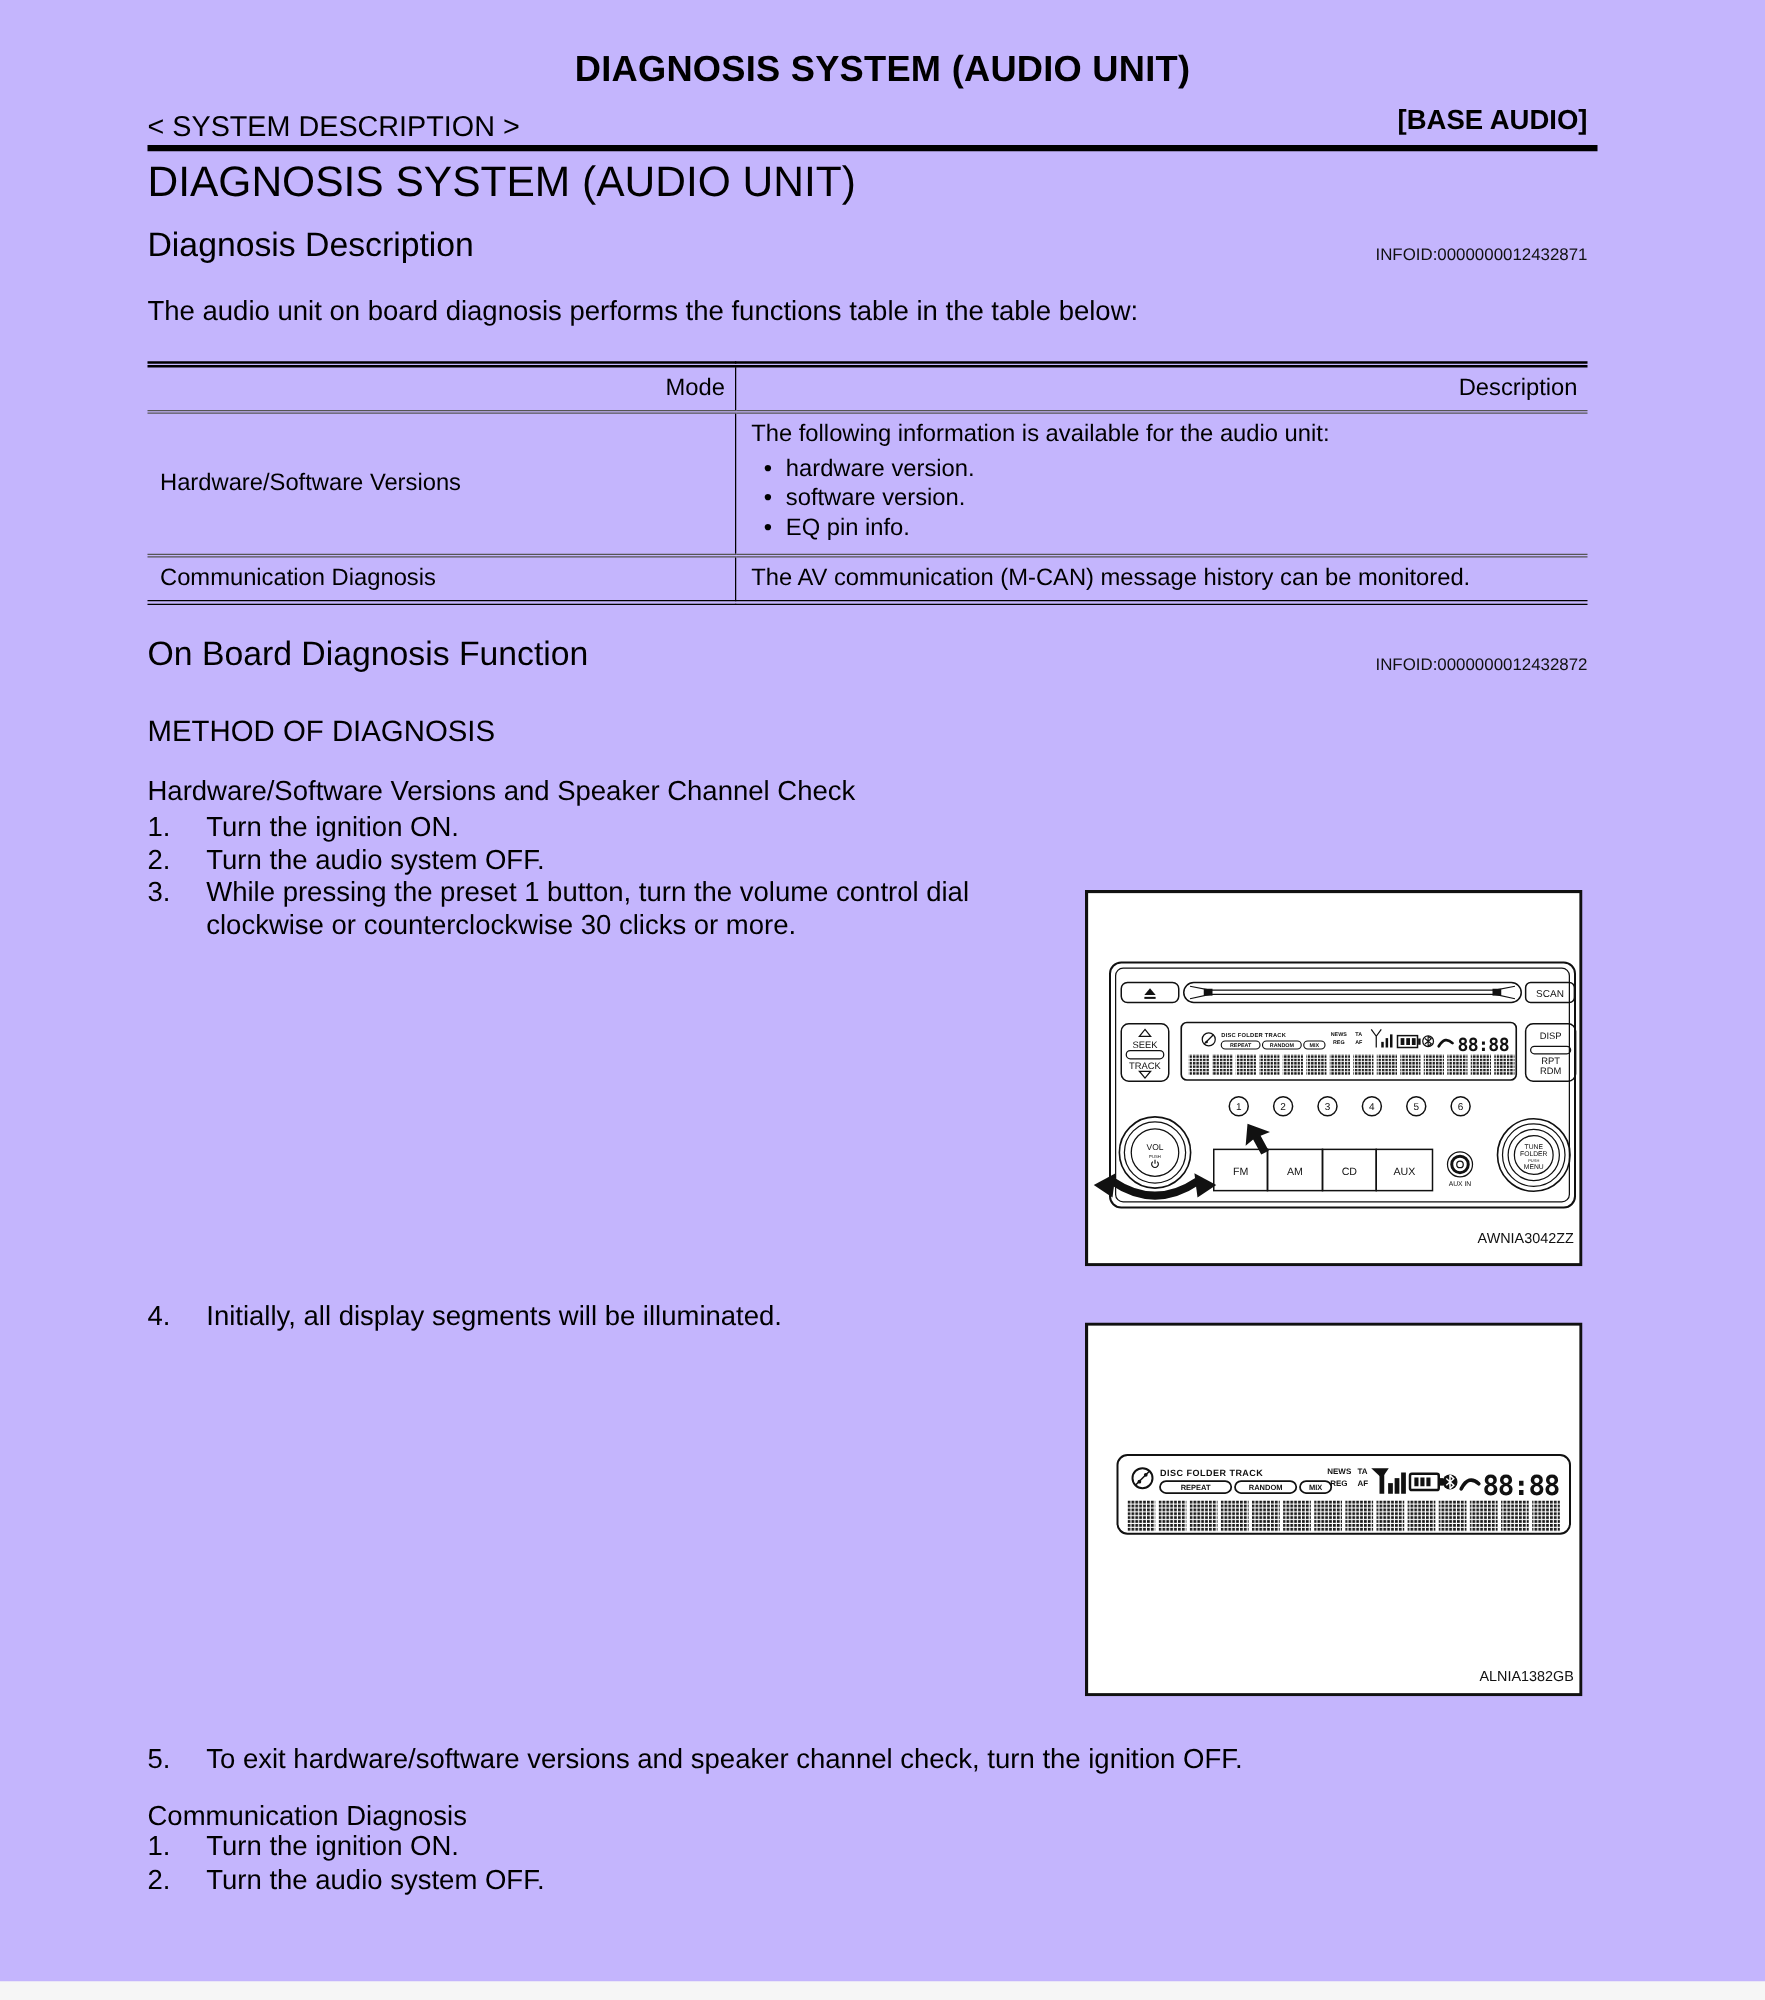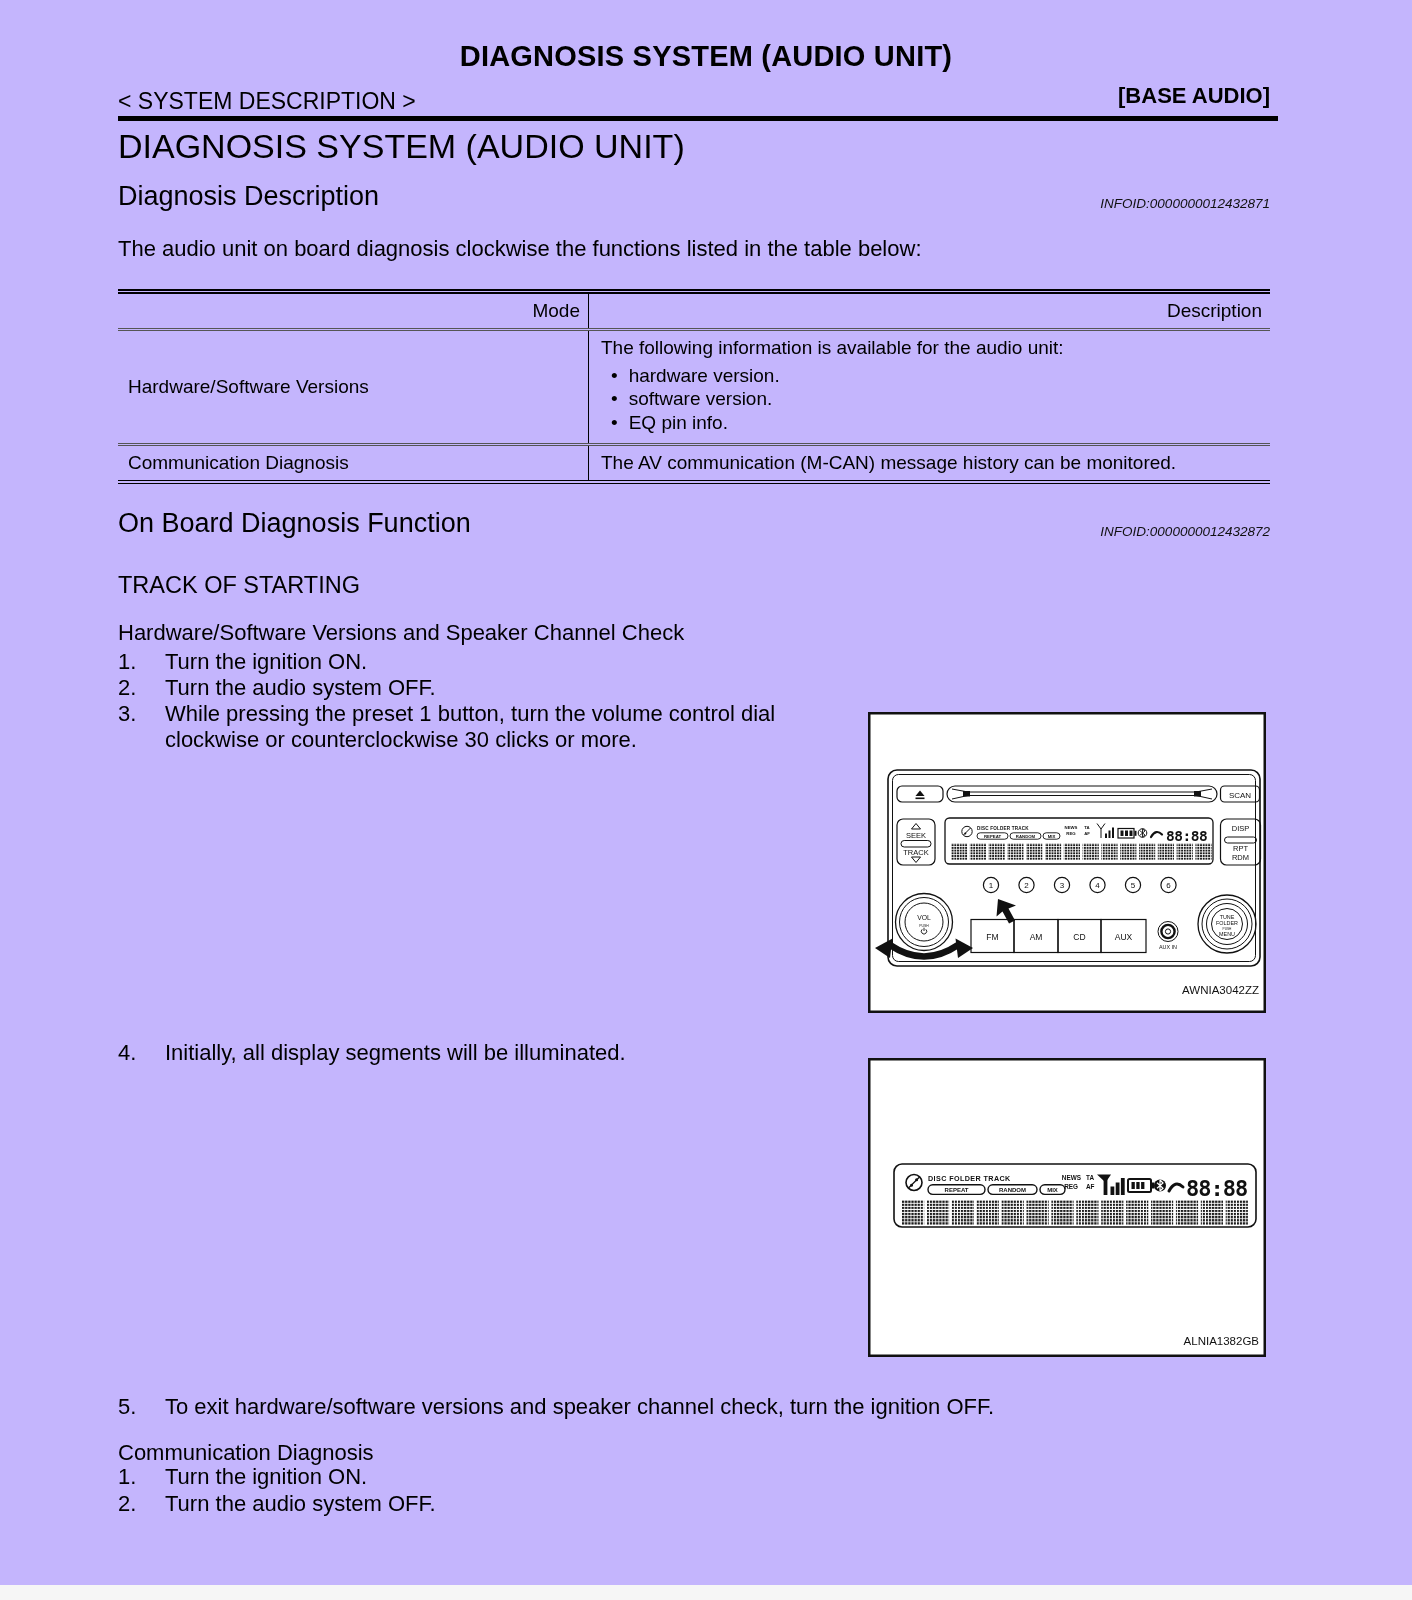--- a/index.html
+++ b/index.html
@@ -7,21 +7,21 @@
         font-family:"Liberation Sans",sans-serif;color:#000;}
   .abs{position:absolute;}
 
   .doc-title{top:40px;left:0;width:100%;text-align:center;font-size:29px;font-weight:bold;letter-spacing:.2px;}
   .hdr-left{top:88px;left:118px;font-size:23px;}
   .hdr-right{top:83px;right:142px;font-size:22px;font-weight:bold;}
   .hdr-rule{top:116px;left:118px;width:1160px;height:5px;background:#000;}
 
   .h1{top:127px;left:118px;font-size:34px;font-weight:400;}
   .sec-title{font-size:27px;font-weight:400;}
-  .infoid{font-size:13.5px;font-style:italic;color:#111;}
+  .infoid{font-size:13.5px;color:#111;}
 
   .intro{top:236px;left:118px;font-size:22px;}
 
   table.modes{position:absolute;top:289px;left:118px;width:1152px;border-collapse:collapse;
       font-size:19px;line-height:23.5px;
       border-top:5px double #000;border-bottom:4px double #000;}
   table.modes th{font-weight:400;text-align:right;padding:4px 6px;height:24px;}
   table.modes td{vertical-align:middle;}
   table.modes .mode-col{width:452px;padding:5px 8px 5px 10px;}
   table.modes .desc-col{border-left:1.5px solid #000;padding:5px 8px 5px 12px;}
@@ -65,21 +65,21 @@
 
   <div class="abs doc-title">DIAGNOSIS SYSTEM (AUDIO UNIT)</div>
   <div class="abs hdr-left">&lt; SYSTEM DESCRIPTION &gt;</div>
   <div class="abs hdr-right">[BASE AUDIO]</div>
   <div class="abs hdr-rule"></div>
 
   <div class="abs h1">DIAGNOSIS SYSTEM (AUDIO UNIT)</div>
 
   <div class="abs sec-title" style="top:181px;left:118px;">Diagnosis Description</div>
   <div class="abs infoid infoid1">INFOID:0000000012432871</div>
-  <div class="abs intro">The audio unit on board diagnosis clockwise the functions listed in the table below:</div>
+  <div class="abs intro">The audio unit on board diagnosis performs the functions table in the table below:</div>
 
   <table class="modes">
     <tbody>
         <tr>
       <th class="mode-col">Mode</th>
       <th class="desc-col">Description</th>
     </tr>
     <tr class="sep">
       <td class="mode-col">Hardware/Software Versions</td>
       <td class="desc-col">
@@ -94,21 +94,21 @@
     <tr class="sep">
       <td class="mode-col">Communication Diagnosis</td>
       <td class="desc-col">The AV communication (M-CAN) message history can be monitored.</td>
     </tr>
   </tbody>
     </table>
 
   <div class="abs sec-title ob-title">On Board Diagnosis Function</div>
   <div class="abs infoid infoid2">INFOID:0000000012432872</div>
 
-  <div class="abs method">TRACK OF STARTING</div>
+  <div class="abs method">METHOD OF DIAGNOSIS</div>
   <div class="abs subhead hwsw">Hardware/Software Versions and Speaker Channel Check</div>
 
   <div class="abs steps steps123">
     <div class="li">
       <span class="num">1.</span>
       <span class="txt">Turn the ignition ON.</span>
     </div>
     <div class="li">
       <span class="num">2.</span>
       <span class="txt">Turn the audio system OFF.</span>

